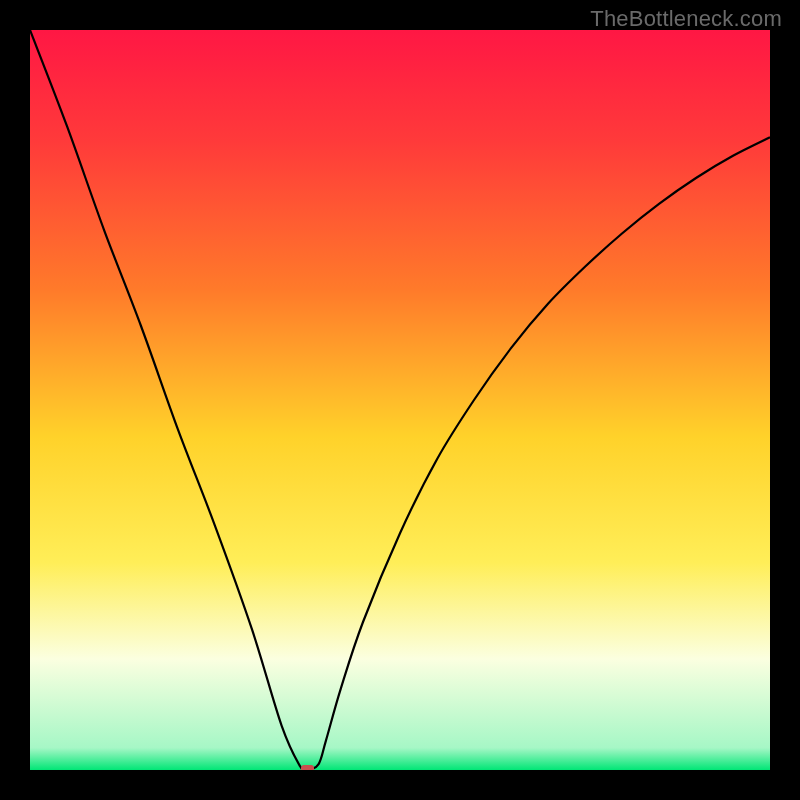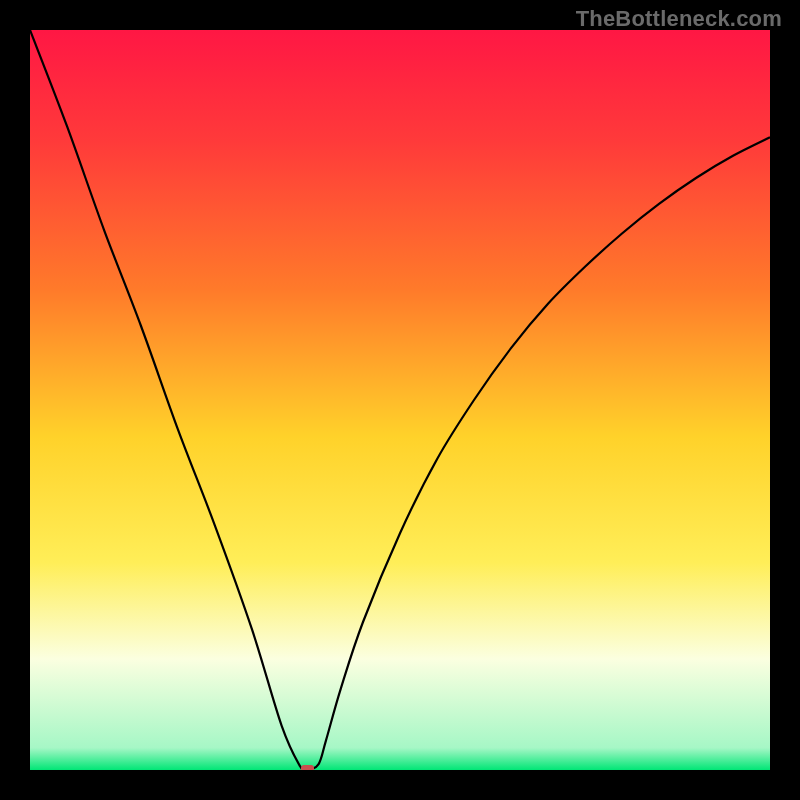--- a/index.html
+++ b/index.html
@@ -16,21 +16,21 @@
     width: 800px;
     height: 800px;
     background: #000;
   }
   .watermark {
     position: absolute;
     top: 6px;
     right: 18px;
     color: #6a6a6a;
     font-size: 22px;
-    font-weight: 700;
+    font-weight: 400;
     letter-spacing: 0.2px;
     z-index: 5;
   }
   .plot {
     position: absolute;
     left: 30px;
     top: 30px;
     width: 740px;
     height: 740px;
     overflow: hidden;

